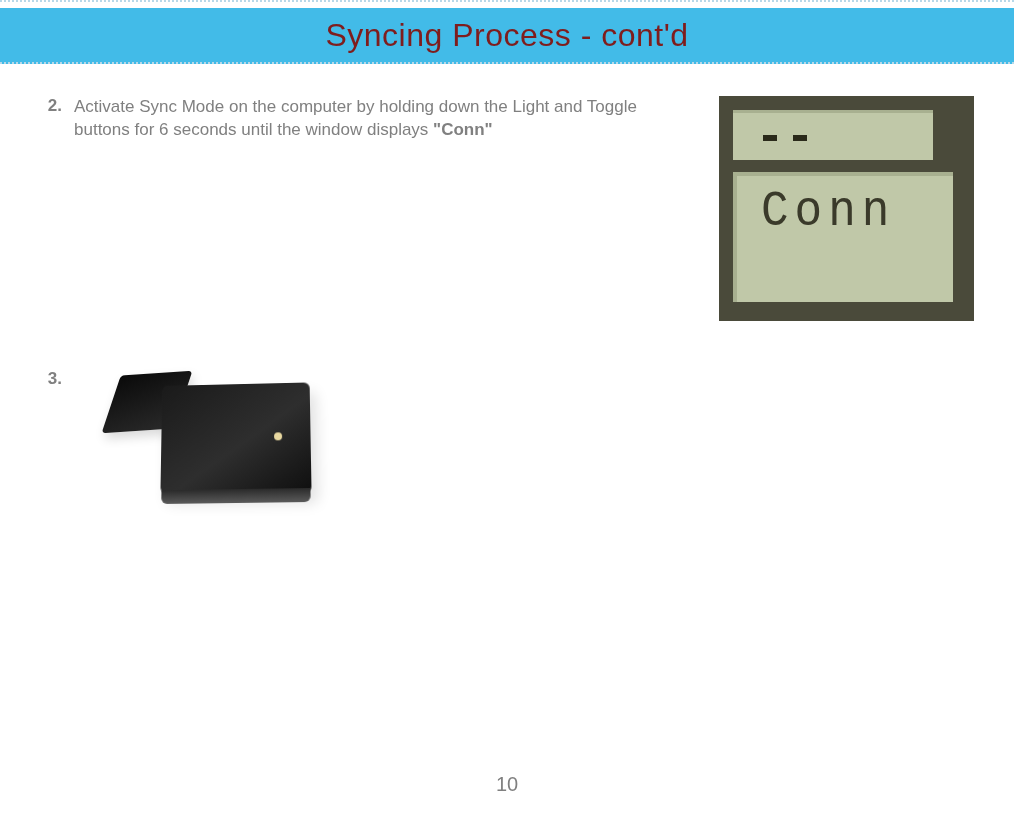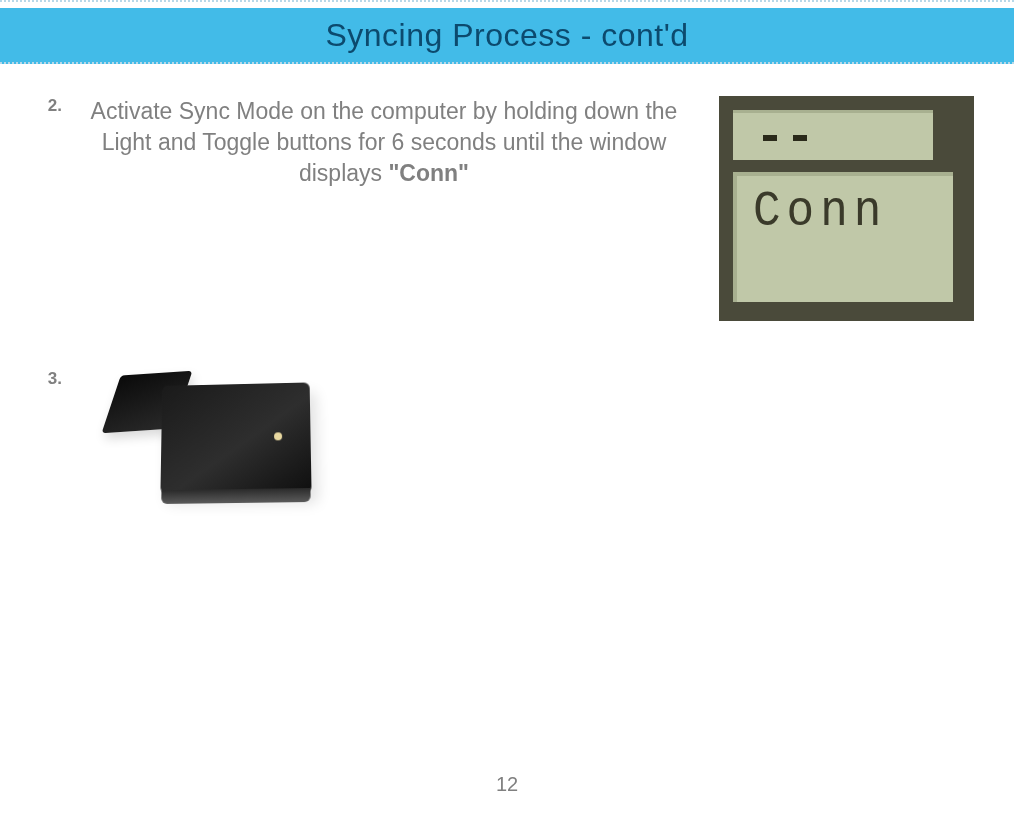--- a/index.html
+++ b/index.html
@@ -14,21 +14,21 @@
     width: 100%;
     height: 56px;
     background: #42bbe8;
     display: flex;
     align-items: center;
     justify-content: center;
     border-bottom: 2px dotted #b8d8e8;
     margin-top: 6px;
   }
   .title-bar h1 {
-    color: #0c4a6e;
+    color: #7f1d1d;
     font-weight: 300;
     font-size: 32px;
     letter-spacing: 0.5px;
   }
   .content {
     padding: 32px 40px 0 40px;
   }
   .step-row {
     display: flex;
     align-items: flex-start;
@@ -39,26 +39,25 @@
     flex: 0 0 28px;
     text-align: right;
     font-weight: 700;
     color: #808080;
     font-size: 17px;
     padding-right: 6px;
   }
   .step-text {
     flex: 1 1 auto;
     color: #808080;
-    font-size: 23px;
+    font-size: 17px;
     font-weight: 300;
     line-height: 1.35;
     padding-left: 6px;
     padding-right: 20px;
-    text-align: center;
   }
   .step-text strong { font-weight: 700; color: #808080; }
   .step-img {
     flex: 0 0 260px;
     display: flex;
     justify-content: flex-end;
   }
   
   .lcd-photo {
     width: 255px;
@@ -85,21 +84,21 @@
   .lcd-top::after  { left: 60px; }
   .lcd-bottom {
     position: absolute;
     top: 76px; left: 14px;
     width: 220px; height: 130px;
     background: #c0c8a8;
     border-left: 4px solid #a8b090;
     border-top: 4px solid #a8b090;
     display: flex;
     align-items: flex-start;
-    padding: 10px 16px;
+    padding: 10px 24px;
   }
   .lcd-word {
     font-family: "Courier New", monospace;
     font-size: 46px;
     font-weight: 400;
     letter-spacing: 6px;
     color: #3a3a2a;
     transform: scaleY(1.1);
   }
   
@@ -185,14 +184,14 @@
         <div class="sensor-photo">
           <div class="sensor-arm"></div>
           <div class="sensor-body"></div>
           <div class="sensor-bottom-edge"></div>
         </div>
       </div>
     </div>
 
   </div>
 
-  <div class="page-number">12</div>
+  <div class="page-number">10</div>
 </div>
 
 </body></html>

